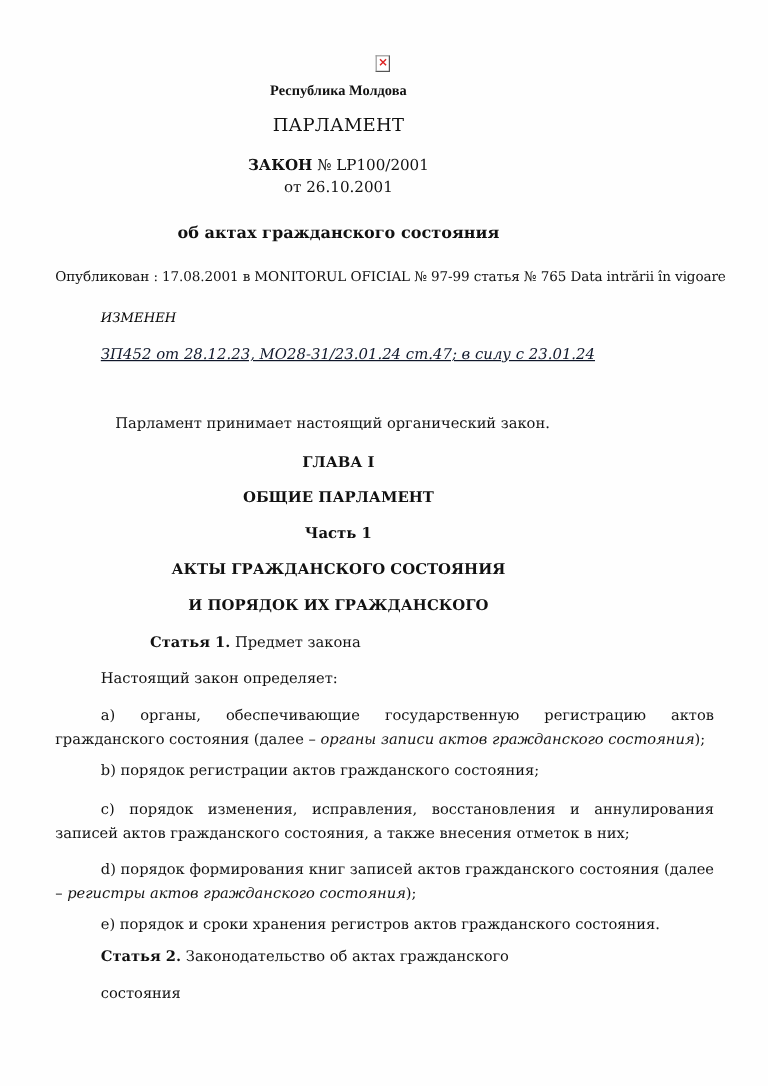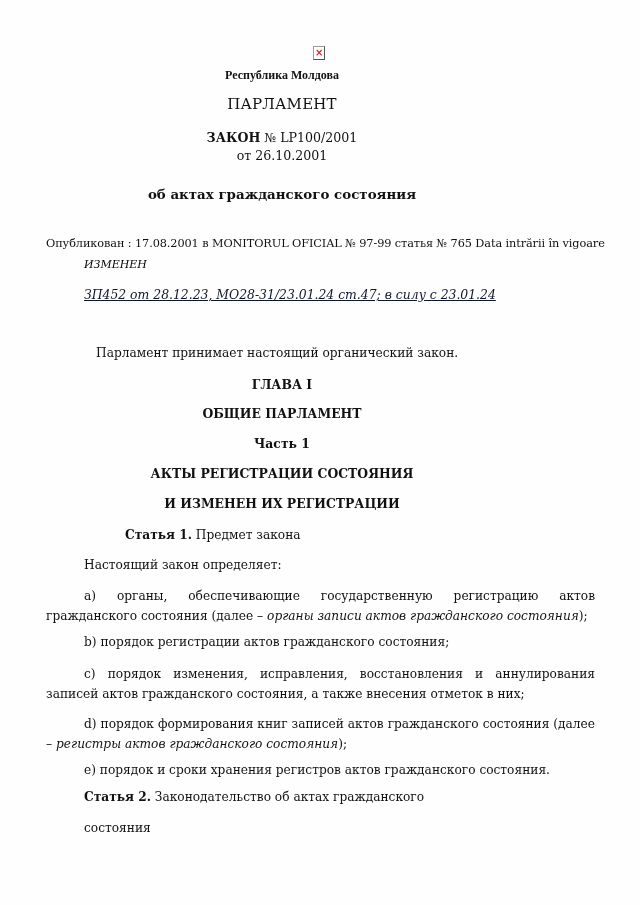--- a/index.html
+++ b/index.html
@@ -61,21 +61,21 @@
     .law-num { top: 130px; font-size: 12.6px; }
     .law-num b { font-weight: bold; }
     .law-date { top: 148px; font-size: 12.6px; }
     .law-title {
       top: 186px;
       font-weight: bold;
       font-size: 13.4px;
     }
     .published {
       left: 46px;
-      top: 237px;
+      top: 224px;
       font-size: 11.3px;
       letter-spacing: -0.1px;
     }
     .modified {
       left: 84px;
       top: 258px;
       font-style: italic;
       color: #000000;
       font-size: 11px;
     }
@@ -131,22 +131,22 @@
 
   <div class="abs modified">ИЗМЕНЕН</div>
 
   <a class="abs modlink">ЗП452 от 28.12.23, MO28-31/23.01.24 ст.47; в силу с 23.01.24</a>
 
   <div class="abs para" style="top:346px;margin-left:12px;">Парламент принимает настоящий органический закон.</div>
 
   <div class="abs center heading" style="top:377px;">ГЛАВА I</div>
   <div class="abs center heading" style="top:406px;">ОБЩИЕ ПАРЛАМЕНТ</div>
   <div class="abs center heading" style="top:436px;">Часть 1</div>
-  <div class="abs center heading" style="top:466px;">АКТЫ РЕГИСТРАЦИИ СОСТОЯНИЯ</div>
-  <div class="abs center heading" style="top:496px;">И ИЗМЕНЕН ИХ РЕГИСТРАЦИИ</div>
+  <div class="abs center heading" style="top:466px;">АКТЫ ГРАЖДАНСКОГО СОСТОЯНИЯ</div>
+  <div class="abs center heading" style="top:496px;">И ПОРЯДОК ИХ ГРАЖДАНСКОГО</div>
 
   <div class="abs para" style="top:528px;margin-left:41px;"><b>Статья 1.</b><span> Предмет закона</span></div>
 
   <div class="abs para" style="top:558px;">Настоящий закон определяет:</div>
 
   <div class="block" style="top:586px;"><span class="indent"></span><span>a) органы, обеспечивающие государственную регистрацию актов гражданского состояния (далее – </span><i>органы записи актов гражданского состояния</i><span>);</span></div>
 
   <div class="block" style="top:632px;"><span class="indent"></span><span>b) порядок регистрации актов гражданского состояния;</span></div>
 
   <div class="block" style="top:664px;"><span class="indent"></span><span>c) порядок изменения, исправления, восстановления и аннулирования записей актов гражданского состояния, а также внесения отметок в них;</span></div>

